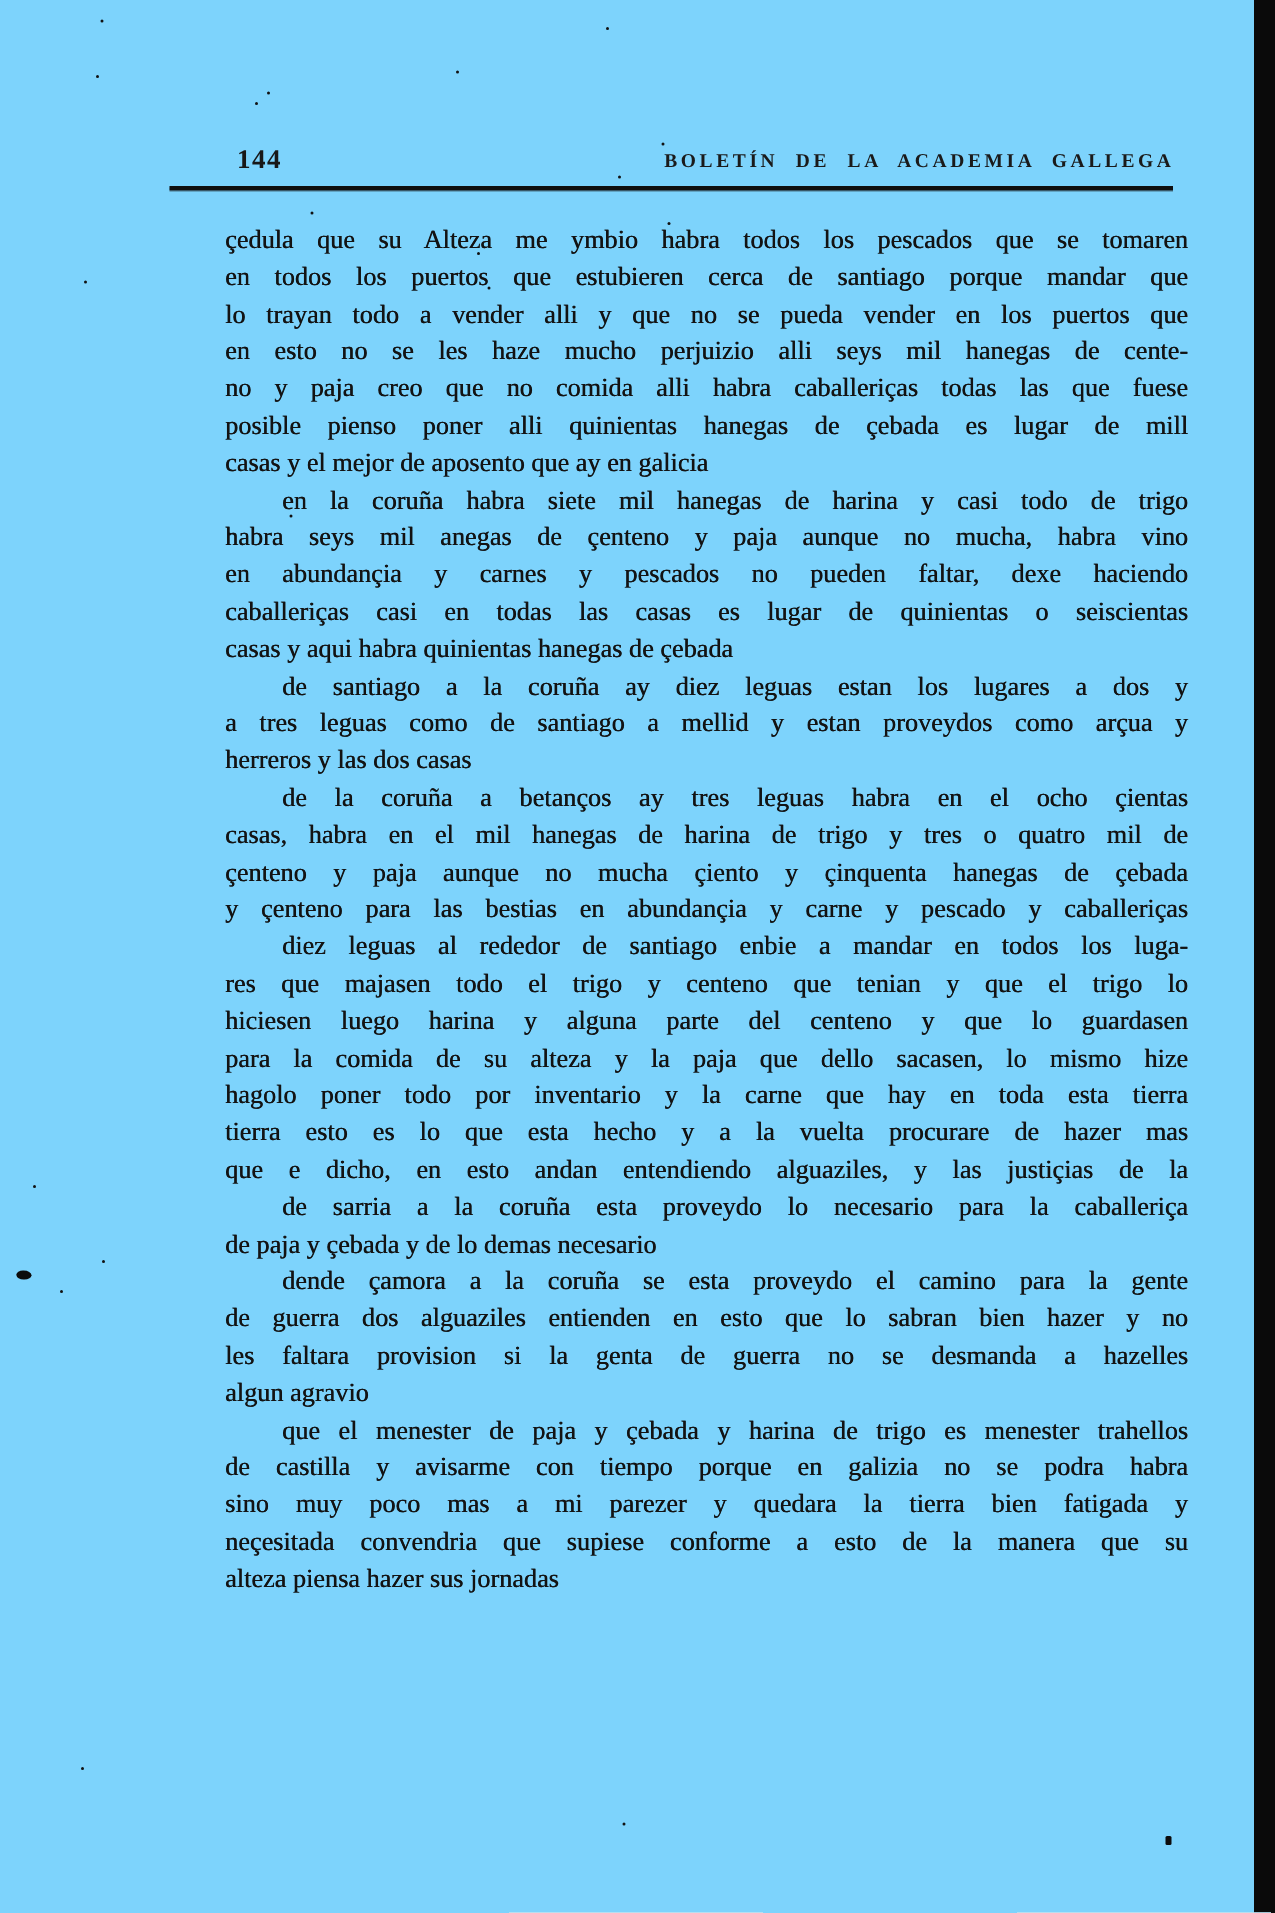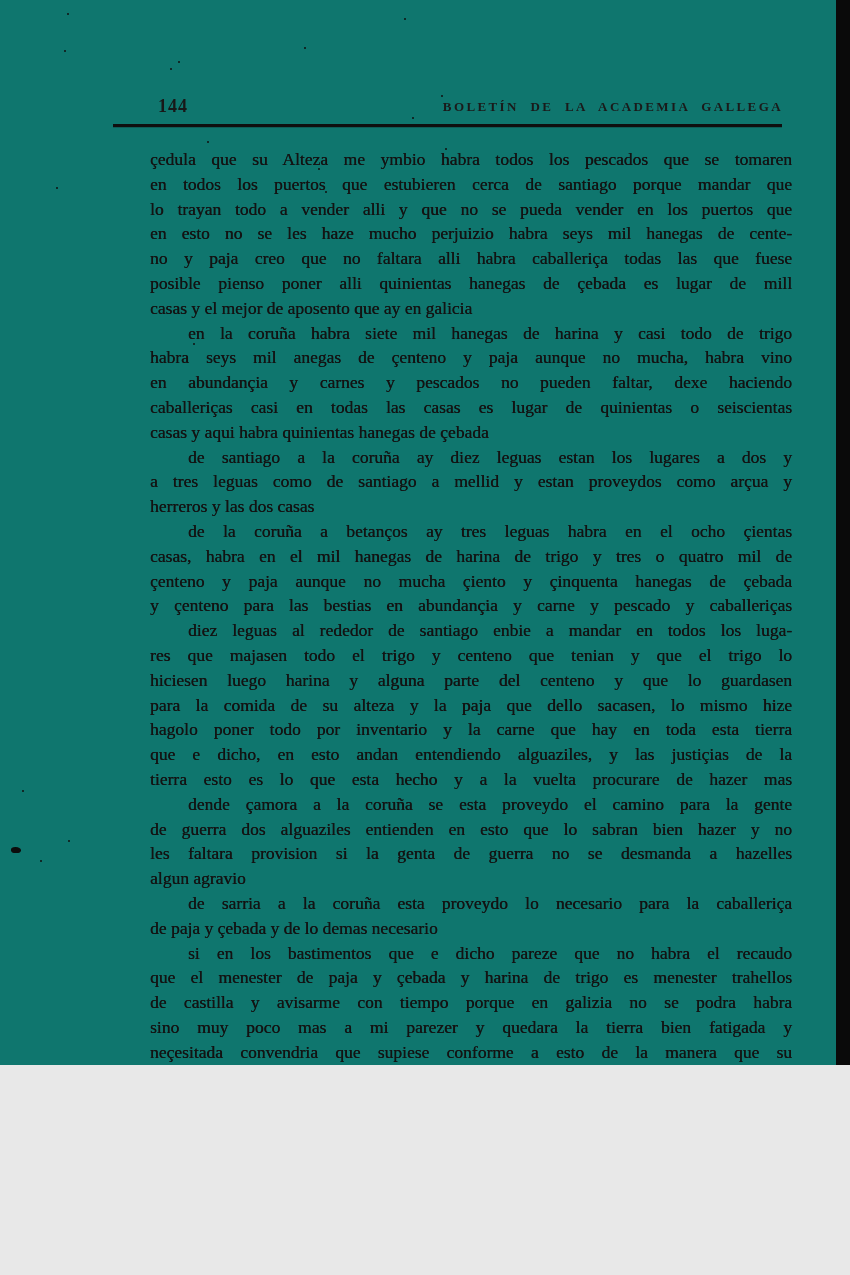--- a/index.html
+++ b/index.html
@@ -1,20 +1,20 @@
 <!DOCTYPE html>
 <html><head>
 <meta charset="utf-8">
 <style>
   html, body { margin: 0; padding: 0; background: #e8e8e8; }
   .page {
     position: relative;
     width: 850px;
-    height: 1065px;
-    background: #0f766e;
+    height: 1275px;
+    background: #7dd3fc;
     overflow: hidden;
     font-family: "Liberation Serif", "DejaVu Serif", serif;
     color: #131313;
   }
   
   .scanbar {
     position: absolute;
     top: 0; right: 0;
     width: 14px; height: 1275px;
     background: #0a0a0a;
@@ -87,22 +87,22 @@
     <span class="journal">BOLETÍN DE LA ACADEMIA GALLEGA</span>
   </div>
   <div class="rule"></div>
 
   <div class="bodytext">
 
     <div class="para">
       <div class="line">çedula que su Alteza me ymbio habra todos los pescados que se tomaren</div>
       <div class="line">en todos los puertos que estubieren cerca de santiago porque mandar que</div>
       <div class="line">lo trayan todo a vender alli y que no se pueda vender en los puertos que</div>
-      <div class="line">en esto no se les haze mucho perjuizio habra seys mil hanegas de cente-</div>
-      <div class="line">no y paja creo que no faltara alli habra caballeriça todas las que fuese</div>
+      <div class="line">en esto no se les haze mucho perjuizio alli seys mil hanegas de cente-</div>
+      <div class="line">no y paja creo que no comida alli habra caballeriças todas las que fuese</div>
       <div class="line">posible pienso poner alli quinientas hanegas de çebada es lugar de mill</div>
       <div class="line last">casas y el mejor de aposento que ay en galicia</div>
     </div>
 
     <div class="para indent">
       <div class="line">en la coruña habra siete mil hanegas de harina y casi todo de trigo</div>
       <div class="line">habra seys mil anegas de çenteno y paja aunque no mucha, habra vino</div>
       <div class="line">en abundançia y carnes y pescados no pueden faltar, dexe haciendo</div>
       <div class="line">caballeriças casi en todas las casas es lugar de quinientas o seiscientas</div>
       <div class="line last">casas y aqui habra quinientas hanegas de çebada</div>
@@ -120,38 +120,37 @@
       <div class="line">çenteno y paja aunque no mucha çiento y çinquenta hanegas de çebada</div>
       <div class="line">y çenteno para las bestias en abundançia y carne y pescado y caballeriças</div>
     </div>
 
     <div class="para indent">
       <div class="line">diez leguas al rededor de santiago enbie a mandar en todos los luga-</div>
       <div class="line">res que majasen todo el trigo y centeno que tenian y que el trigo lo</div>
       <div class="line">hiciesen luego harina y alguna parte del centeno y que lo guardasen</div>
       <div class="line">para la comida de su alteza y la paja que dello sacasen, lo mismo hize</div>
       <div class="line">hagolo poner todo por inventario y la carne que hay en toda esta tierra</div>
+      <div class="line">tierra esto es lo que esta hecho y a la vuelta procurare de hazer mas</div>
       <div class="line">que e dicho, en esto andan entendiendo alguaziles, y las justiçias de la</div>
-      <div class="line">tierra esto es lo que esta hecho y a la vuelta procurare de hazer mas</div>
+    </div>
+
+    <div class="para indent">
+      <div class="line">de sarria a la coruña esta proveydo lo necesario para la caballeriça</div>
+      <div class="line last">de paja y çebada y de lo demas necesario</div>
     </div>
 
     <div class="para indent">
       <div class="line">dende çamora a la coruña se esta proveydo el camino para la gente</div>
       <div class="line">de guerra dos alguaziles entienden en esto que lo sabran bien hazer y no</div>
       <div class="line">les faltara provision si la genta de guerra no se desmanda a hazelles</div>
       <div class="line last">algun agravio</div>
     </div>
 
     <div class="para indent">
-      <div class="line">de sarria a la coruña esta proveydo lo necesario para la caballeriça</div>
-      <div class="line last">de paja y çebada y de lo demas necesario</div>
-    </div>
-
-    <div class="para indent">
-      <div class="line">si en los bastimentos que e dicho pareze que no habra el recaudo</div>
       <div class="line">que el menester de paja y çebada y harina de trigo es menester trahellos</div>
       <div class="line">de castilla y avisarme con tiempo porque en galizia no se podra habra</div>
       <div class="line">sino muy poco mas a mi parezer y quedara la tierra bien fatigada y</div>
       <div class="line">neçesitada convendria que supiese conforme a esto de la manera que su</div>
       <div class="line last">alteza piensa hazer sus jornadas</div>
     </div>
 
   </div>
 
   <div class="scanbar"></div>

